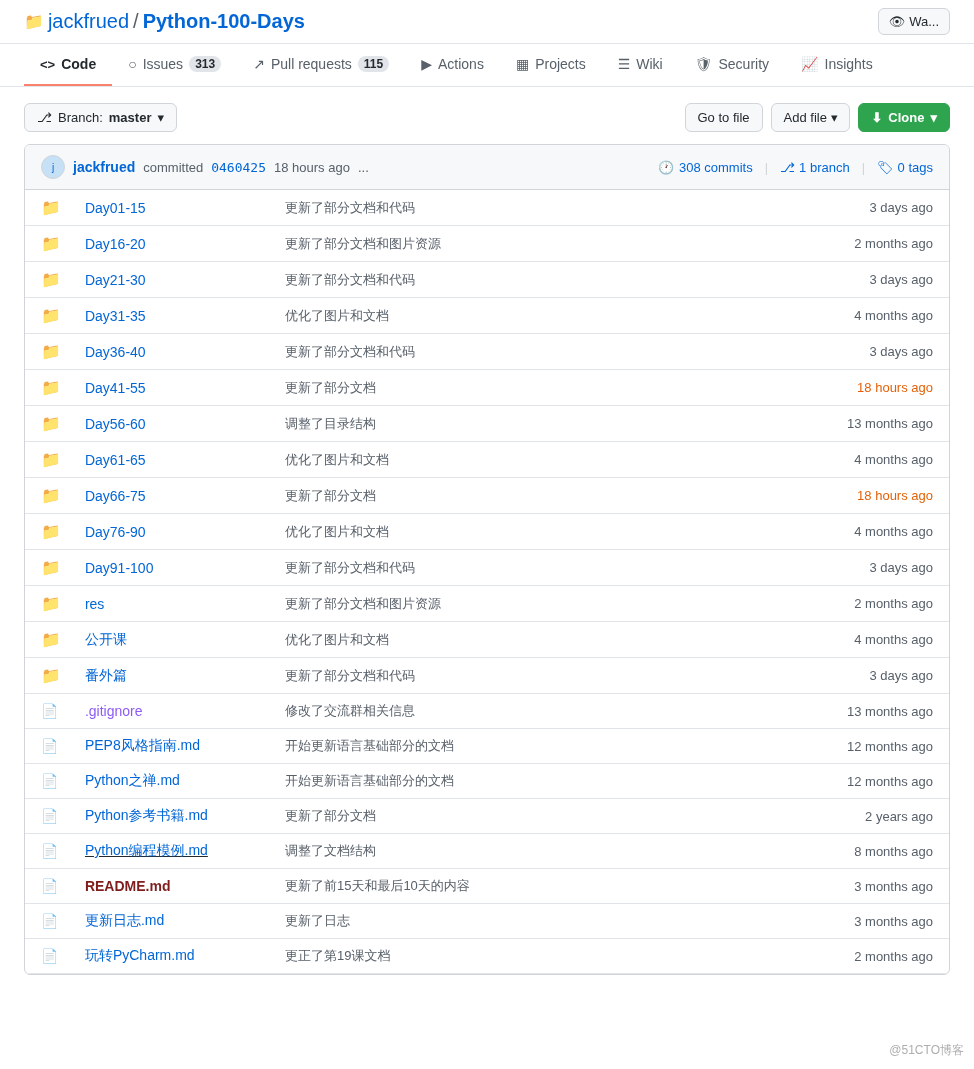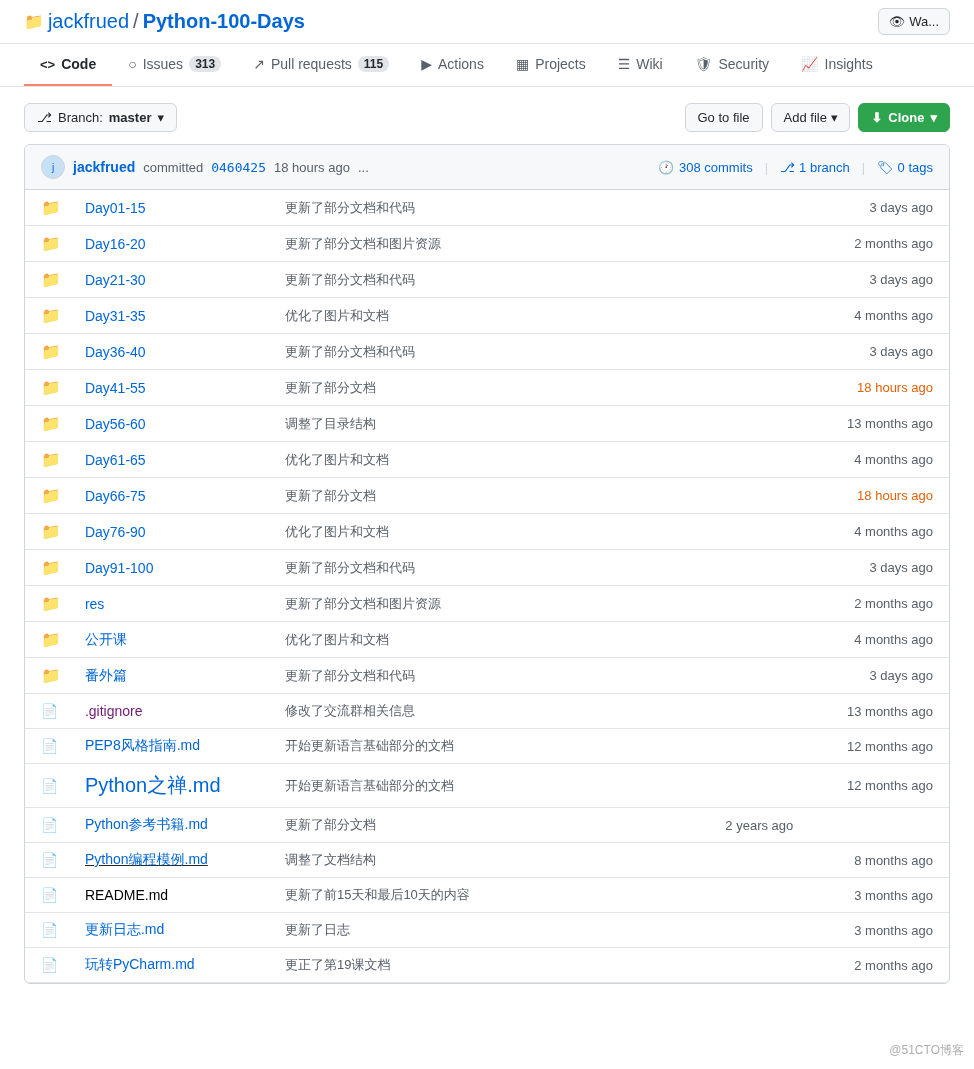--- a/index.html
+++ b/index.html
@@ -193,51 +193,51 @@
             <td style="padding: 8px 16px; vertical-align: middle; text-align: right; white-space: nowrap; font-size: 13px; color: rgb(88, 96, 105);">4 months ago</td>
           </tr>
           <tr style="border-bottom: 1px solid rgb(225, 228, 232);">
             <td style="padding: 8px 8px 8px 16px; width: 24px; vertical-align: middle;"><span style="color: rgb(121, 184, 255); font-size: 16px;">📁</span></td>
             <td style="padding: 8px 16px; width: 200px; vertical-align: middle;"><a href="#" style="color: rgb(3, 102, 214); cursor: pointer; text-decoration: none; font-size: 14px;">番外篇</a></td>
             <td style="padding: 8px 16px; vertical-align: middle; color: rgb(88, 96, 105); font-size: 13px;">更新了部分文档和代码</td>
             <td style="padding: 8px 16px; vertical-align: middle; text-align: right; white-space: nowrap; font-size: 13px; color: rgb(88, 96, 105);">3 days ago</td>
           </tr>
           <tr style="border-bottom: 1px solid rgb(225, 228, 232);">
             <td style="padding: 8px 8px 8px 16px; width: 24px; vertical-align: middle;"><span style="color: rgb(149, 157, 165); font-size: 14px;">📄</span></td>
-            <td style="padding: 8px 16px; width: 200px; vertical-align: middle;"><a href="#" style="color: #701a75; cursor: pointer; text-decoration: none; font-size: 14px;">.gitignore</a></td>
+            <td style="padding: 8px 16px; width: 200px; vertical-align: middle;"><a href="#" style="color: #8b5cf6; cursor: pointer; text-decoration: none; font-size: 14px;">.gitignore</a></td>
             <td style="padding: 8px 16px; vertical-align: middle; color: rgb(88, 96, 105); font-size: 13px;">修改了交流群相关信息</td>
             <td style="padding: 8px 16px; vertical-align: middle; text-align: right; white-space: nowrap; font-size: 13px; color: rgb(88, 96, 105);">13 months ago</td>
           </tr>
           <tr style="border-bottom: 1px solid rgb(225, 228, 232);">
             <td style="padding: 8px 8px 8px 16px; width: 24px; vertical-align: middle;"><span style="color: rgb(149, 157, 165); font-size: 14px;">📄</span></td>
             <td style="padding: 8px 16px; width: 200px; vertical-align: middle;"><a href="#" style="color: rgb(3, 102, 214); cursor: pointer; text-decoration: none; font-size: 14px;">PEP8风格指南.md</a></td>
             <td style="padding: 8px 16px; vertical-align: middle; color: rgb(88, 96, 105); font-size: 13px;">开始更新语言基础部分的文档</td>
             <td style="padding: 8px 16px; vertical-align: middle; text-align: right; white-space: nowrap; font-size: 13px; color: rgb(88, 96, 105);">12 months ago</td>
           </tr>
           <tr style="border-bottom: 1px solid rgb(225, 228, 232);">
             <td style="padding: 8px 8px 8px 16px; width: 24px; vertical-align: middle;"><span style="color: rgb(149, 157, 165); font-size: 14px;">📄</span></td>
-            <td style="padding: 8px 16px; width: 200px; vertical-align: middle;"><a href="#" style="color: rgb(3, 102, 214); cursor: pointer; text-decoration: none; font-size: 20px;">Python之禅.md</a></td>
+            <td style="padding: 8px 16px; width: 200px; vertical-align: middle;"><a href="#" style="color: rgb(3, 102, 214); cursor: pointer; text-decoration: none; font-size: 14px;">Python之禅.md</a></td>
             <td style="padding: 8px 16px; vertical-align: middle; color: rgb(88, 96, 105); font-size: 13px;">开始更新语言基础部分的文档</td>
             <td style="padding: 8px 16px; vertical-align: middle; text-align: right; white-space: nowrap; font-size: 13px; color: rgb(88, 96, 105);">12 months ago</td>
           </tr>
           <tr style="border-bottom: 1px solid rgb(225, 228, 232);">
             <td style="padding: 8px 8px 8px 16px; width: 24px; vertical-align: middle;"><span style="color: rgb(149, 157, 165); font-size: 14px;">📄</span></td>
             <td style="padding: 8px 16px; width: 200px; vertical-align: middle;"><a href="#" style="color: rgb(3, 102, 214); cursor: pointer; text-decoration: none; font-size: 14px;">Python参考书籍.md</a></td>
             <td style="padding: 8px 16px; vertical-align: middle; color: rgb(88, 96, 105); font-size: 13px;">更新了部分文档</td>
-            <td style="padding: 8px 16px; vertical-align: middle; white-space: nowrap; font-size: 13px; color: rgb(88, 96, 105);">2 years ago</td>
+            <td style="padding: 8px 16px; vertical-align: middle; text-align: right; white-space: nowrap; font-size: 13px; color: rgb(88, 96, 105);">2 years ago</td>
           </tr>
           <tr style="border-bottom: 1px solid rgb(225, 228, 232);">
             <td style="padding: 8px 8px 8px 16px; width: 24px; vertical-align: middle;"><span style="color: rgb(149, 157, 165); font-size: 14px;">📄</span></td>
             <td style="padding: 8px 16px; width: 200px; vertical-align: middle; text-decoration: underline;"><a href="#" style="color: rgb(3, 102, 214); cursor: pointer; text-decoration: none; font-size: 14px;">Python编程模例.md</a></td>
             <td style="padding: 8px 16px; vertical-align: middle; color: rgb(88, 96, 105); font-size: 13px;">调整了文档结构</td>
             <td style="padding: 8px 16px; vertical-align: middle; text-align: right; white-space: nowrap; font-size: 13px; color: rgb(88, 96, 105);">8 months ago</td>
           </tr>
           <tr style="border-bottom: 1px solid rgb(225, 228, 232);">
             <td style="padding: 8px 8px 8px 16px; width: 24px; vertical-align: middle;"><span style="color: rgb(149, 157, 165); font-size: 14px;">📄</span></td>
-            <td style="padding: 8px 16px; width: 200px; vertical-align: middle;"><a href="#" style="color: #000000; cursor: pointer; text-decoration: none; font-size: 14px;">README.md</a></td>
+            <td style="padding: 8px 16px; width: 200px; vertical-align: middle;"><a href="#" style="color: #7f1d1d; cursor: pointer; text-decoration: none; font-size: 14px; font-weight: bold;">README.md</a></td>
             <td style="padding: 8px 16px; vertical-align: middle; color: rgb(88, 96, 105); font-size: 13px;">更新了前15天和最后10天的内容</td>
             <td style="padding: 8px 16px; vertical-align: middle; text-align: right; white-space: nowrap; font-size: 13px; color: rgb(88, 96, 105);">3 months ago</td>
           </tr>
           <tr style="border-bottom: 1px solid rgb(225, 228, 232);">
             <td style="padding: 8px 8px 8px 16px; width: 24px; vertical-align: middle;"><span style="color: rgb(149, 157, 165); font-size: 14px;">📄</span></td>
             <td style="padding: 8px 16px; width: 200px; vertical-align: middle;"><a href="#" style="color: rgb(3, 102, 214); cursor: pointer; text-decoration: none; font-size: 14px;">更新日志.md</a></td>
             <td style="padding: 8px 16px; vertical-align: middle; color: rgb(88, 96, 105); font-size: 13px;">更新了日志</td>
             <td style="padding: 8px 16px; vertical-align: middle; text-align: right; white-space: nowrap; font-size: 13px; color: rgb(88, 96, 105);">3 months ago</td>
           </tr>
           <tr style="border-bottom: 1px solid rgb(225, 228, 232);">

